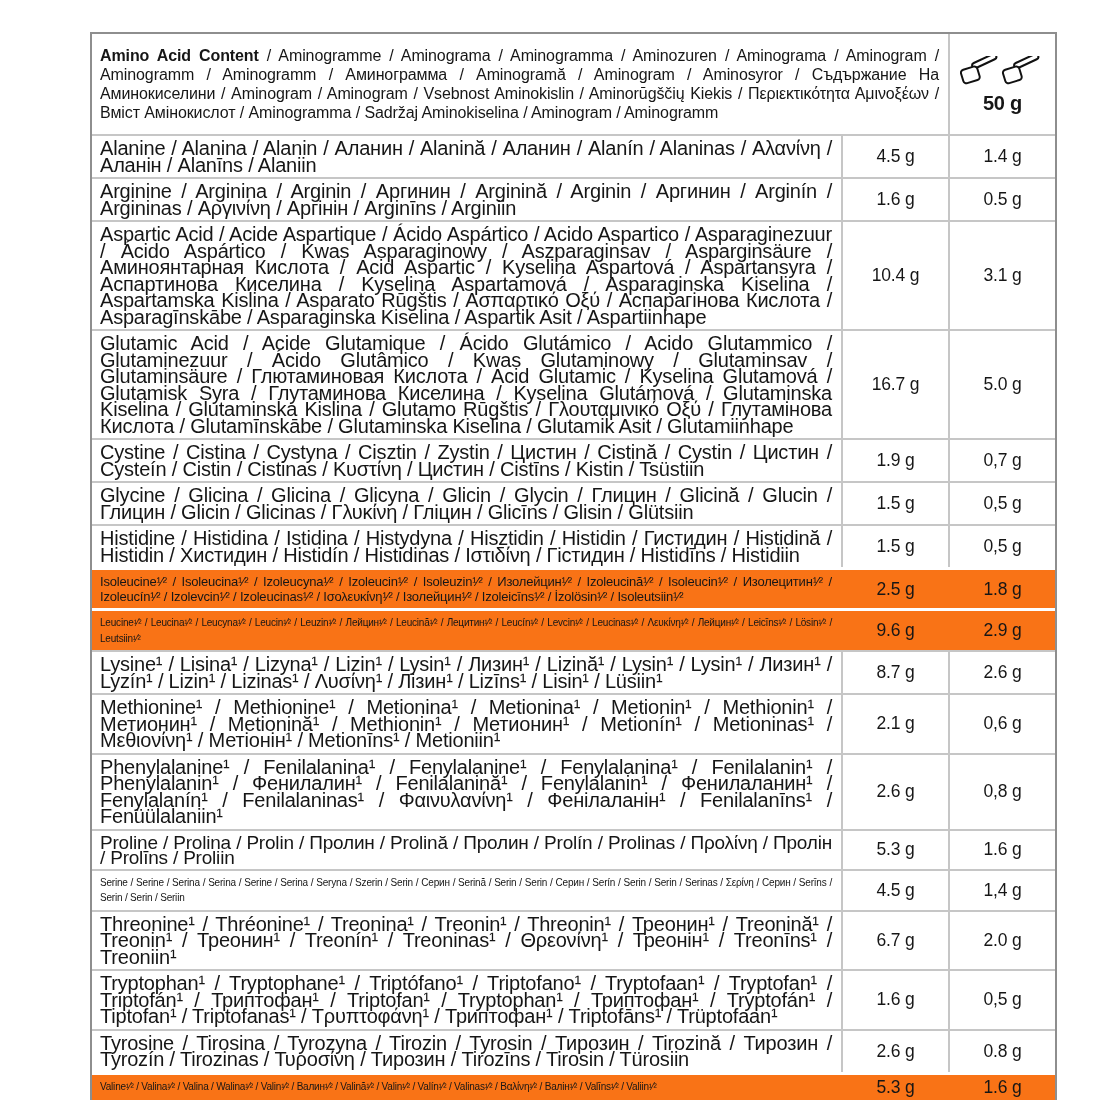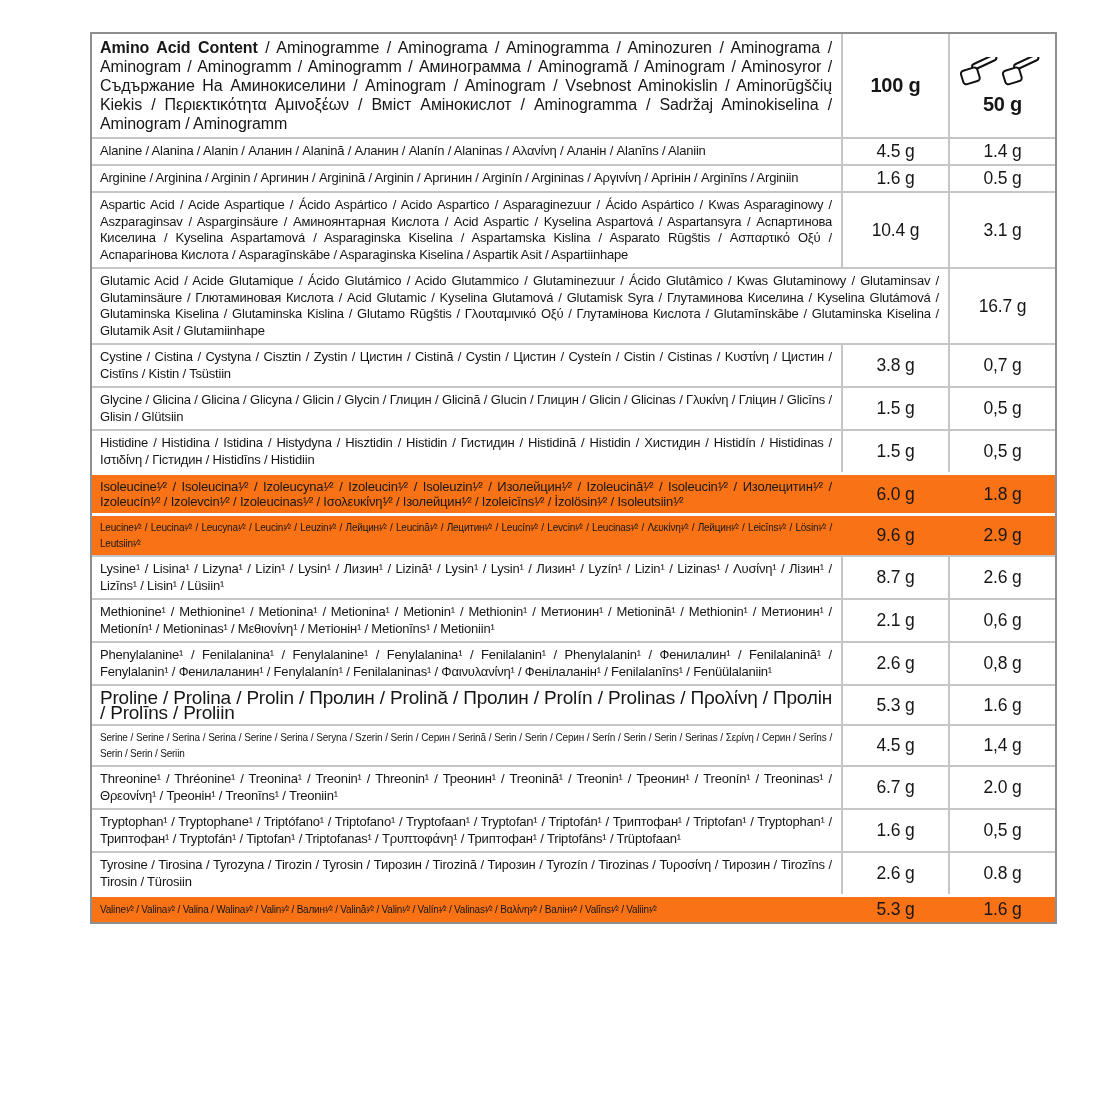--- a/index.html
+++ b/index.html
@@ -4,44 +4,41 @@
 <style>
   html,body{margin:0;padding:0;background:#ffffff;}
   body{width:1100px;height:1100px;position:relative;overflow:hidden;
        font-family:"Liberation Sans","DejaVu Sans",sans-serif;color:#161616;}
   .label-table{position:absolute;left:70px;top:32px;width:963px;
        border:2px solid #8e8e8e;background:#fff;margin-left:20px;}
   .row{display:flex;align-items:stretch;border-top:2px solid #c6c6c6;background:#fff;}
   .row:first-child{border-top:none;}
   .row.shaded{background:#f97316;border-top:3px solid #ffffff;}
   .cname{flex:1 1 auto;display:flex;align-items:center;padding:4px 9px 4px 8px;overflow:hidden;}
-  .jtext{width:100%;text-align:justify;font-size:13px;line-height:16.5px;letter-spacing:-0.2px;}
+  .jtext{width:100%;text-align:justify;font-size:20px;line-height:16.5px;letter-spacing:-0.2px;}
   .fs14 .jtext{font-size:10px;line-height:15.5px;}
   .fs135 .jtext{font-size:19px;line-height:15px;}
   .fs13 .jtext{font-size:13px;line-height:15px;}
   .val{width:101px;flex:0 0 auto;display:flex;align-items:center;justify-content:center;
        border-left:2px solid #c6c6c6;font-size:17.5px;letter-spacing:-0.2px;padding:2px;}
   .row.shaded .val{border-left-color:transparent;}
   .hrow{min-height:100px;}
   .hrow .jtext{font-size:16px;line-height:19px;letter-spacing:-0.1px;}
   .hname-bold{font-weight:bold;}
   .hval{flex-direction:column;font-size:20px;font-weight:bold;justify-content:center;gap:2px;}
   .scoops{margin-top:2px;}
 </style>
 </head>
 <body>
 
 <div class="label-table">
 
   <div class="row hrow">
     <div class="cname">
       <div class="jtext"><span class="hname-bold">Amino Acid Content</span><span> / Aminogramme / Aminograma / Aminogramma / Aminozuren / Aminograma / Aminogram / Aminogramm / Aminogramm / Аминограмма / Aminogramă / Aminogram / Aminosyror / Съдържание На Аминокиселини / Aminogram / Aminogram / Vsebnost Aminokislin / Aminorūgščių Kiekis / Περιεκτικότητα Αμινοξέων / Вміст Амінокислот / Aminogramma / Sadržaj Aminokiselina / Aminogram / Aminogramm</span></div>
-    </div>
-    <div class="val hval">
-      <span>100 g</span>
     </div>
     <div class="val hval">
       <svg class="scoops" width="86" height="34" viewBox="0 0 86 34">
         <g fill="#ffffff" stroke="#111111" stroke-width="2" stroke-linejoin="round">
           <g transform="rotate(-17 20 18)">
             <rect x="15" y="6" width="26" height="5.5" rx="2.7" transform="rotate(-8 15 9)"></rect>
             <rect x="2" y="9" width="17" height="14" rx="3.2"></rect>
           </g>
           <g transform="rotate(-17 62 18)">
             <rect x="57" y="6" width="26" height="5.5" rx="2.7" transform="rotate(-8 57 9)"></rect>
@@ -75,27 +72,28 @@
       </div>
     <div class="val">10.4 g</div>
     <div class="val">3.1 g</div>
   </div>
 
   <div class="row">
     <div class="cname">
         <div class="jtext">Glutamic Acid / Acide Glutamique / Ácido Glutámico / Acido Glutammico / Glutaminezuur / Ácido Glutâmico / Kwas Glutaminowy / Glutaminsav / Glutaminsäure / Глютаминовая Кислота / Acid Glutamic / Kyselina Glutamová / Glutamisk Syra / Глутаминова Киселина / Kyselina Glutámová / Glutaminska Kiselina / Glutaminska Kislina / Glutamo Rūgštis / Γλουταμινικό Οξύ / Глутамінова Кислота / Glutamīnskābe / Glutaminska Kiselina / Glutamik Asit / Glutamiinhape</div>
       </div>
     <div class="val">16.7 g</div>
+    <div class="val">5.0 g</div>
   </div>
 
   <div class="row">
     <div class="cname">
         <div class="jtext">Cystine / Cistina / Cystyna / Cisztin / Zystin / Цистин / Cistină / Cystin / Цистин / Cysteín / Cistin / Cistinas / Κυστίνη / Цистин / Cistīns / Kistin / Tsüstiin</div>
       </div>
-    <div class="val">3.8 g</div>
+    <div class="val">1.9 g</div>
     <div class="val">0,7 g</div>
   </div>
 
   <div class="row">
     <div class="cname">
         <div class="jtext">Glycine / Glicina / Glicina / Glicyna / Glicin / Glycin / Глицин / Glicină / Glucin / Глицин / Glicin / Glicinas / Γλυκίνη / Гліцин / Glicīns / Glisin / Glütsiin</div>
       </div>
     <div class="val">1.5 g</div>
     <div class="val">0,5 g</div>
   </div>
@@ -105,21 +103,21 @@
         <div class="jtext">Histidine / Histidina / Istidina / Histydyna / Hisztidin / Histidin / Гистидин / Histidină / Histidin / Хистидин / Histidín / Histidinas / Ιστιδίνη / Гістидин / Histidīns / Histidiin</div>
       </div>
     <div class="val">1.5 g</div>
     <div class="val">0,5 g</div>
   </div>
 
   <div class="row shaded fs13">
     <div class="cname">
         <div class="jtext">Isoleucine¹⁄² / Isoleucina¹⁄² / Izoleucyna¹⁄² / Izoleucin¹⁄² / Isoleuzin¹⁄² / Изолейцин¹⁄² / Izoleucină¹⁄² / Isoleucin¹⁄² / Изолецитин¹⁄² / Izoleucín¹⁄² / Izolevcin¹⁄² / Izoleucinas¹⁄² / Ισολευκίνη¹⁄² / Ізолейцин¹⁄² / Izoleicīns¹⁄² / İzolösin¹⁄² / Isoleutsiin¹⁄²</div>
       </div>
-    <div class="val">6.0 g</div>
+    <div class="val">2.5 g</div>
     <div class="val">1.8 g</div>
   </div>
 
   <div class="row shaded fs14">
     <div class="cname">
         <div class="jtext">Leucine¹⁄² / Leucina¹⁄² / Leucyna¹⁄² / Leucin¹⁄² / Leuzin¹⁄² / Лейцин¹⁄² / Leucină¹⁄² / Лецитин¹⁄² / Leucín¹⁄² / Levcin¹⁄² / Leucinas¹⁄² / Λευκίνη¹⁄² / Лейцин¹⁄² / Leicīns¹⁄² / Lösin¹⁄² / Leutsiin¹⁄²</div>
       </div>
     <div class="val">9.6 g</div>
     <div class="val">2.9 g</div>
   </div>

